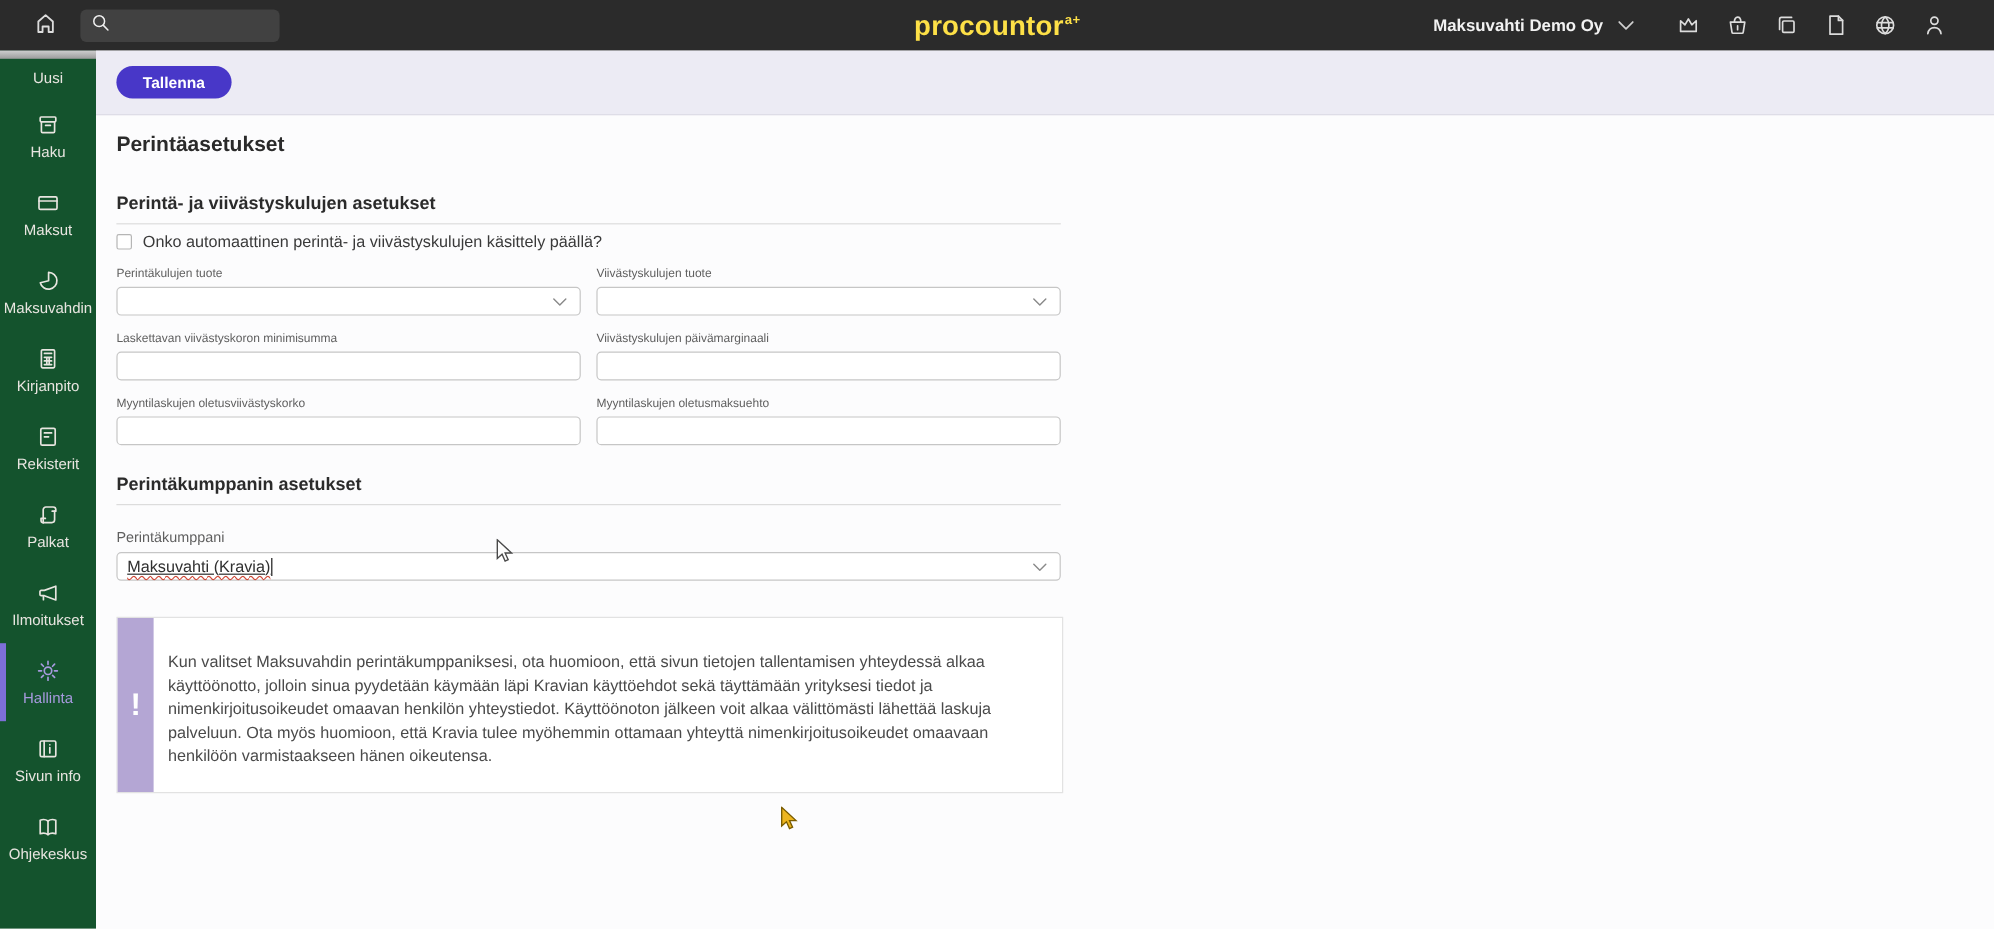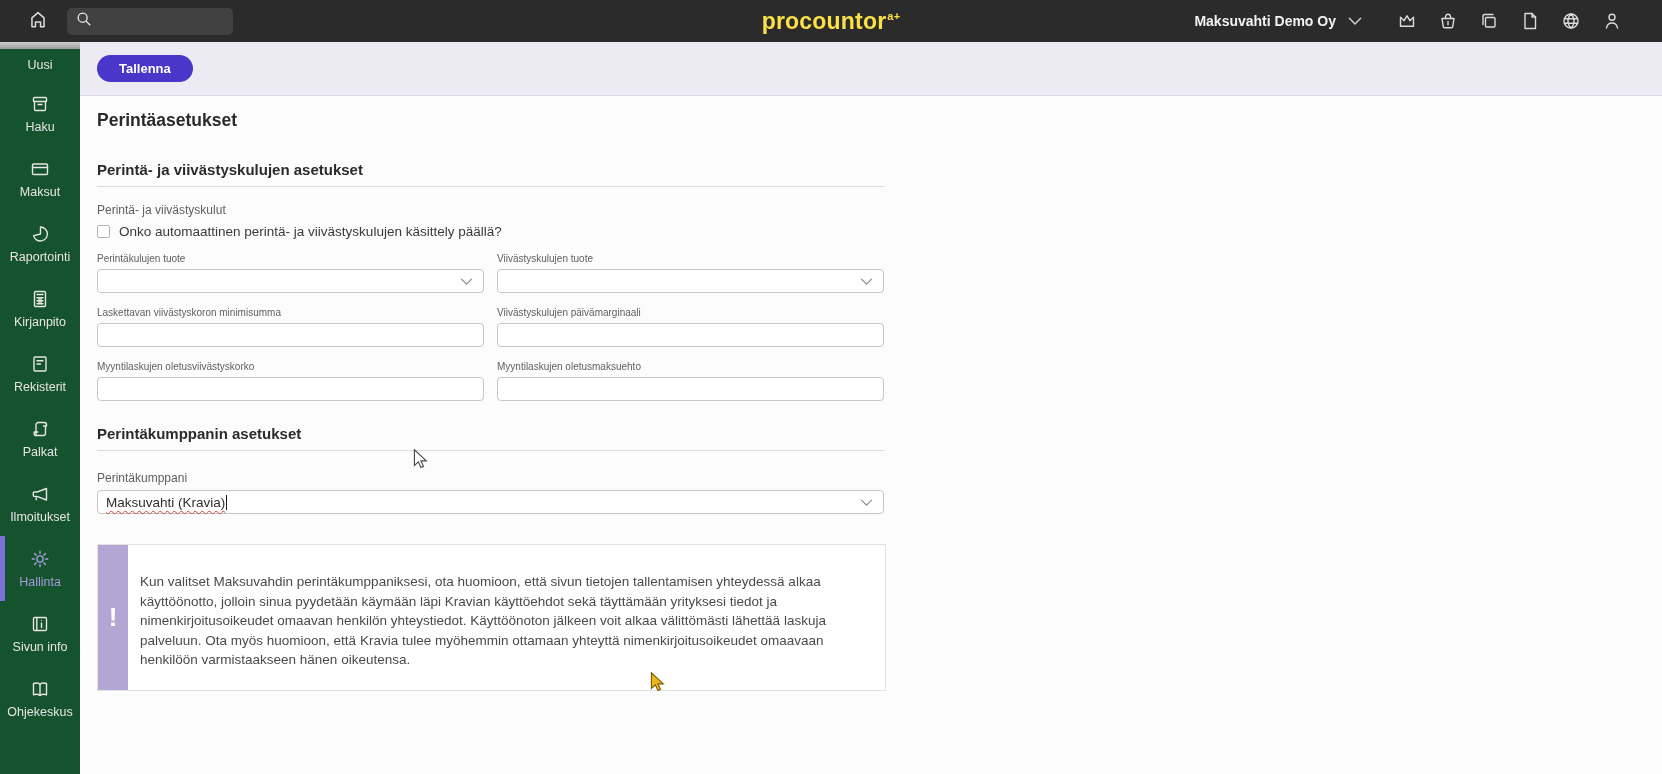--- a/index.html
+++ b/index.html
@@ -59,21 +59,21 @@
     row-gap:14px; margin-top:14px; }
   .field .flabel { font-size:10px; color:#5f5f5f; margin-bottom:5px; }
   .ctl { height:24px; background:#fff; border:1px solid #c6c6c6; border-radius:4px;
     width:100%; font-size:13px; color:#2f2f2f; padding:0 8px; font-family:inherit; }
   input.ctl { outline:none; }
   .select { display:flex; align-items:center; justify-content:flex-end;
     cursor:pointer; position:relative; }
   .select .chev { margin-right:2px; }
   .sec2 { margin-top:24px; }
   .partner-label { font-size:12px; color:#5f5f5f; margin-top:20px; margin-bottom:5px; }
-  .partner { justify-content:space-between; }
+  .partner { justify-content:space-between;text-decoration:underline; }
   .partner .val { font-size:13.5px; color:#2f2f2f;
     text-decoration:underline; text-decoration-style:wavy;
     text-decoration-color:#cf4a3a; text-decoration-thickness:1px;
     text-underline-offset:3px; }
   .caret { display:inline-block; width:1px; height:15px; background:#1a1a1a;
     vertical-align:-3px; margin-left:1px; }
 
   
   .notice { margin-top:30px; width:789px; background:#fff; border:1px solid #e2e2e2;
     display:flex; min-height:136px; }
@@ -183,21 +183,21 @@
     </span>
     <span class="lbl">Maksut</span>
   </div>
 
   <div class="side-item">
     <span>
       <svg class="ic" width="20" height="20" viewBox="0 0 20 20">
         <path d="M10.5 3a7 7 0 1 1-6.9 8.6L10.5 10z"></path>
       </svg>
     </span>
-    <span class="lbl">Raportointi</span>
+    <span class="lbl">Maksuvahdin</span>
   </div>
 
   <div class="side-item">
     <span>
       <svg class="ic" width="20" height="20" viewBox="0 0 20 20">
         <rect x="4.5" y="2.5" width="11" height="15" rx="1"></rect>
         <path d="M7 5.5h6M7 8.8h6M7 11.8h6M7 14.8h6M9 8.8v6M11 8.8v6"></path>
       </svg>
     </span>
     <span class="lbl">Kirjanpito</span>
@@ -272,21 +272,20 @@
   </div>
 
   <div class="content">
     <div class="page-title">Perintäasetukset</div>
 
     <div class="form">
 
       <div class="section-title">Perintä- ja viivästyskulujen asetukset</div>
       <div class="rule"></div>
 
-      <div class="group-label">Perintä- ja viivästyskulut</div>
 
       <div class="chk-row">
         <div class="chk"></div>
         <div class="chk-label">Onko automaattinen perintä- ja viivästyskulujen käsittely päällä?</div>
       </div>
 
       <div class="grid">
         <div class="field">
           <div class="flabel">Perintäkulujen tuote</div>
           <div class="ctl select">

